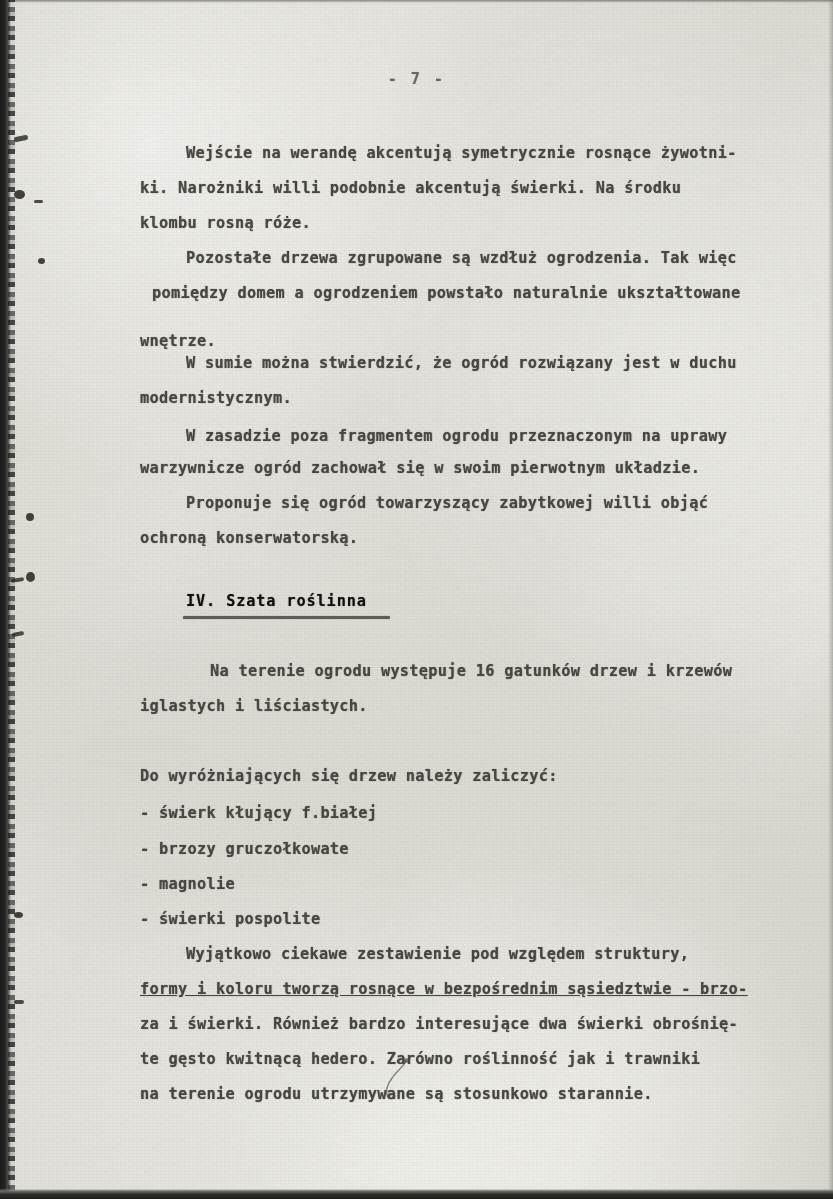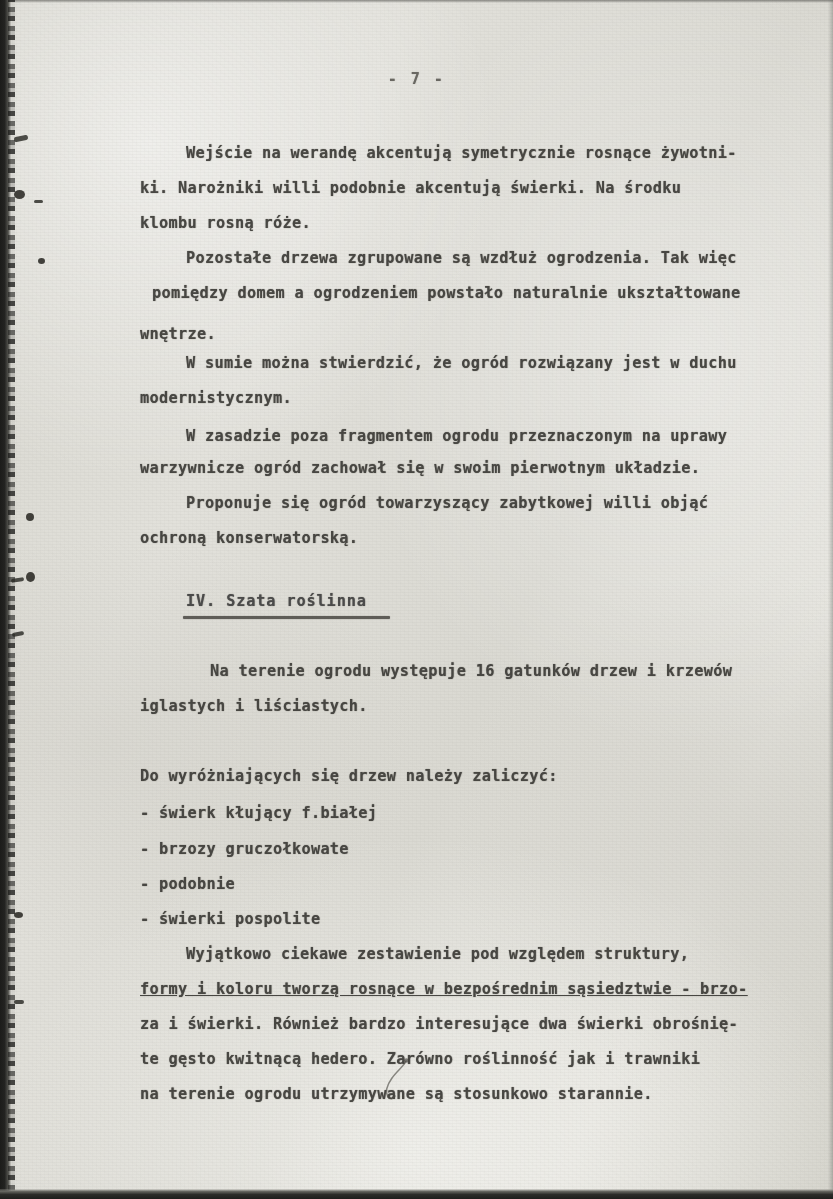--- a/index.html
+++ b/index.html
@@ -100,21 +100,21 @@
     text-shadow: 0 0 1.2px rgba(80,78,72,.5);
   }
 
   #heading-roslinna {
     position: absolute;
     left: 186px;
     top: 592px;
     font-size: 15.2px;
     font-weight: 700;
     letter-spacing: 0.9px;
-    color: #404040;
+    color: #000000;
     white-space: pre;
     text-shadow: 0 0 1.1px rgba(70,68,62,.55), 0.4px 0.3px .9px rgba(95,93,86,.4);
     opacity: .93;
   }
   #heading-underline {
     position: absolute;
     left: 183px;
     top: 616px;
     width: 207px;
     height: 3px;
@@ -161,42 +161,42 @@
   <div id="typed-layer">
 
     <div id="page-number">-  7  -</div>
 
     <div class="tline" style="left:186px; top:144px;">Wejście na werandę akcentują symetrycznie rosnące żywotni-</div>
     <div class="tline" style="left:140px; top:179px;">ki. Narożniki willi podobnie akcentują świerki. Na środku</div>
     <div class="tline" style="left:140px; top:214px;">klombu rosną róże.</div>
 
     <div class="tline" style="left:186px; top:249px;">Pozostałe drzewa zgrupowane są wzdłuż ogrodzenia. Tak więc</div>
     <div class="tline" style="left:152px; top:284px;">pomiędzy domem a ogrodzeniem powstało naturalnie ukształtowane</div>
-    <div class="tline" style="left:140px; top:325px;text-align:right;">wnętrze.</div>
+    <div class="tline" style="left:140px; top:332px;text-align:right;">wnętrze.</div>
 
     <div class="tline" style="left:186px; top:354px;">W sumie można stwierdzić, że ogród rozwiązany jest w duchu</div>
     <div class="tline" style="left:140px; top:389px;">modernistycznym.</div>
 
     <div class="tline" style="left:186px; top:427px;">W zasadzie poza fragmentem ogrodu przeznaczonym na uprawy</div>
     <div class="tline" style="left:140px; top:459px;">warzywnicze ogród zachował się w swoim pierwotnym układzie.</div>
 
     <div class="tline" style="left:186px; top:494px;">Proponuje się ogród towarzyszący zabytkowej willi objąć</div>
     <div class="tline" style="left:140px; top:529px;">ochroną konserwatorską.</div>
 
     <div id="heading-roslinna">IV. Szata roślinna</div>
     <div id="heading-underline"></div>
 
     <div class="tline" style="left:186px; top:662px;margin-left:24px;">Na terenie ogrodu występuje 16 gatunków drzew i krzewów</div>
     <div class="tline" style="left:140px; top:697px;">iglastych i liściastych.</div>
 
     <div class="tline" style="left:140px; top:767px;">Do wyróżniających się drzew należy zaliczyć:</div>
 
     <div class="tline" style="left:140px; top:804px;">- świerk kłujący f.białej</div>
     <div class="tline" style="left:140px; top:840px;">- brzozy gruczołkowate</div>
-    <div class="tline" style="left:140px; top:875px;">- podobnie</div>
+    <div class="tline" style="left:140px; top:875px;">- magnolie</div>
     <div class="tline" style="left:140px; top:910px;">- świerki pospolite</div>
 
     <div class="tline" style="left:186px; top:945px;">Wyjątkowo ciekawe zestawienie pod względem struktury,</div>
     <div class="tline" style="left:140px; top:980px;text-decoration:underline;">formy i koloru tworzą rosnące w bezpośrednim sąsiedztwie - brzo-</div>
     <div class="tline" style="left:140px; top:1015px;">za i świerki. Również bardzo interesujące dwa świerki obrośnię-</div>
     <div class="tline" style="left:140px; top:1050px;">te gęsto kwitnącą hedero. Zarówno roślinność jak i trawniki</div>
     <div class="tline" style="left:140px; top:1085px;">na terenie ogrodu utrzymywane są stosunkowo starannie.</div>
   </div>
 
   <svg id="ink-mark" viewBox="0 0 46 44">

